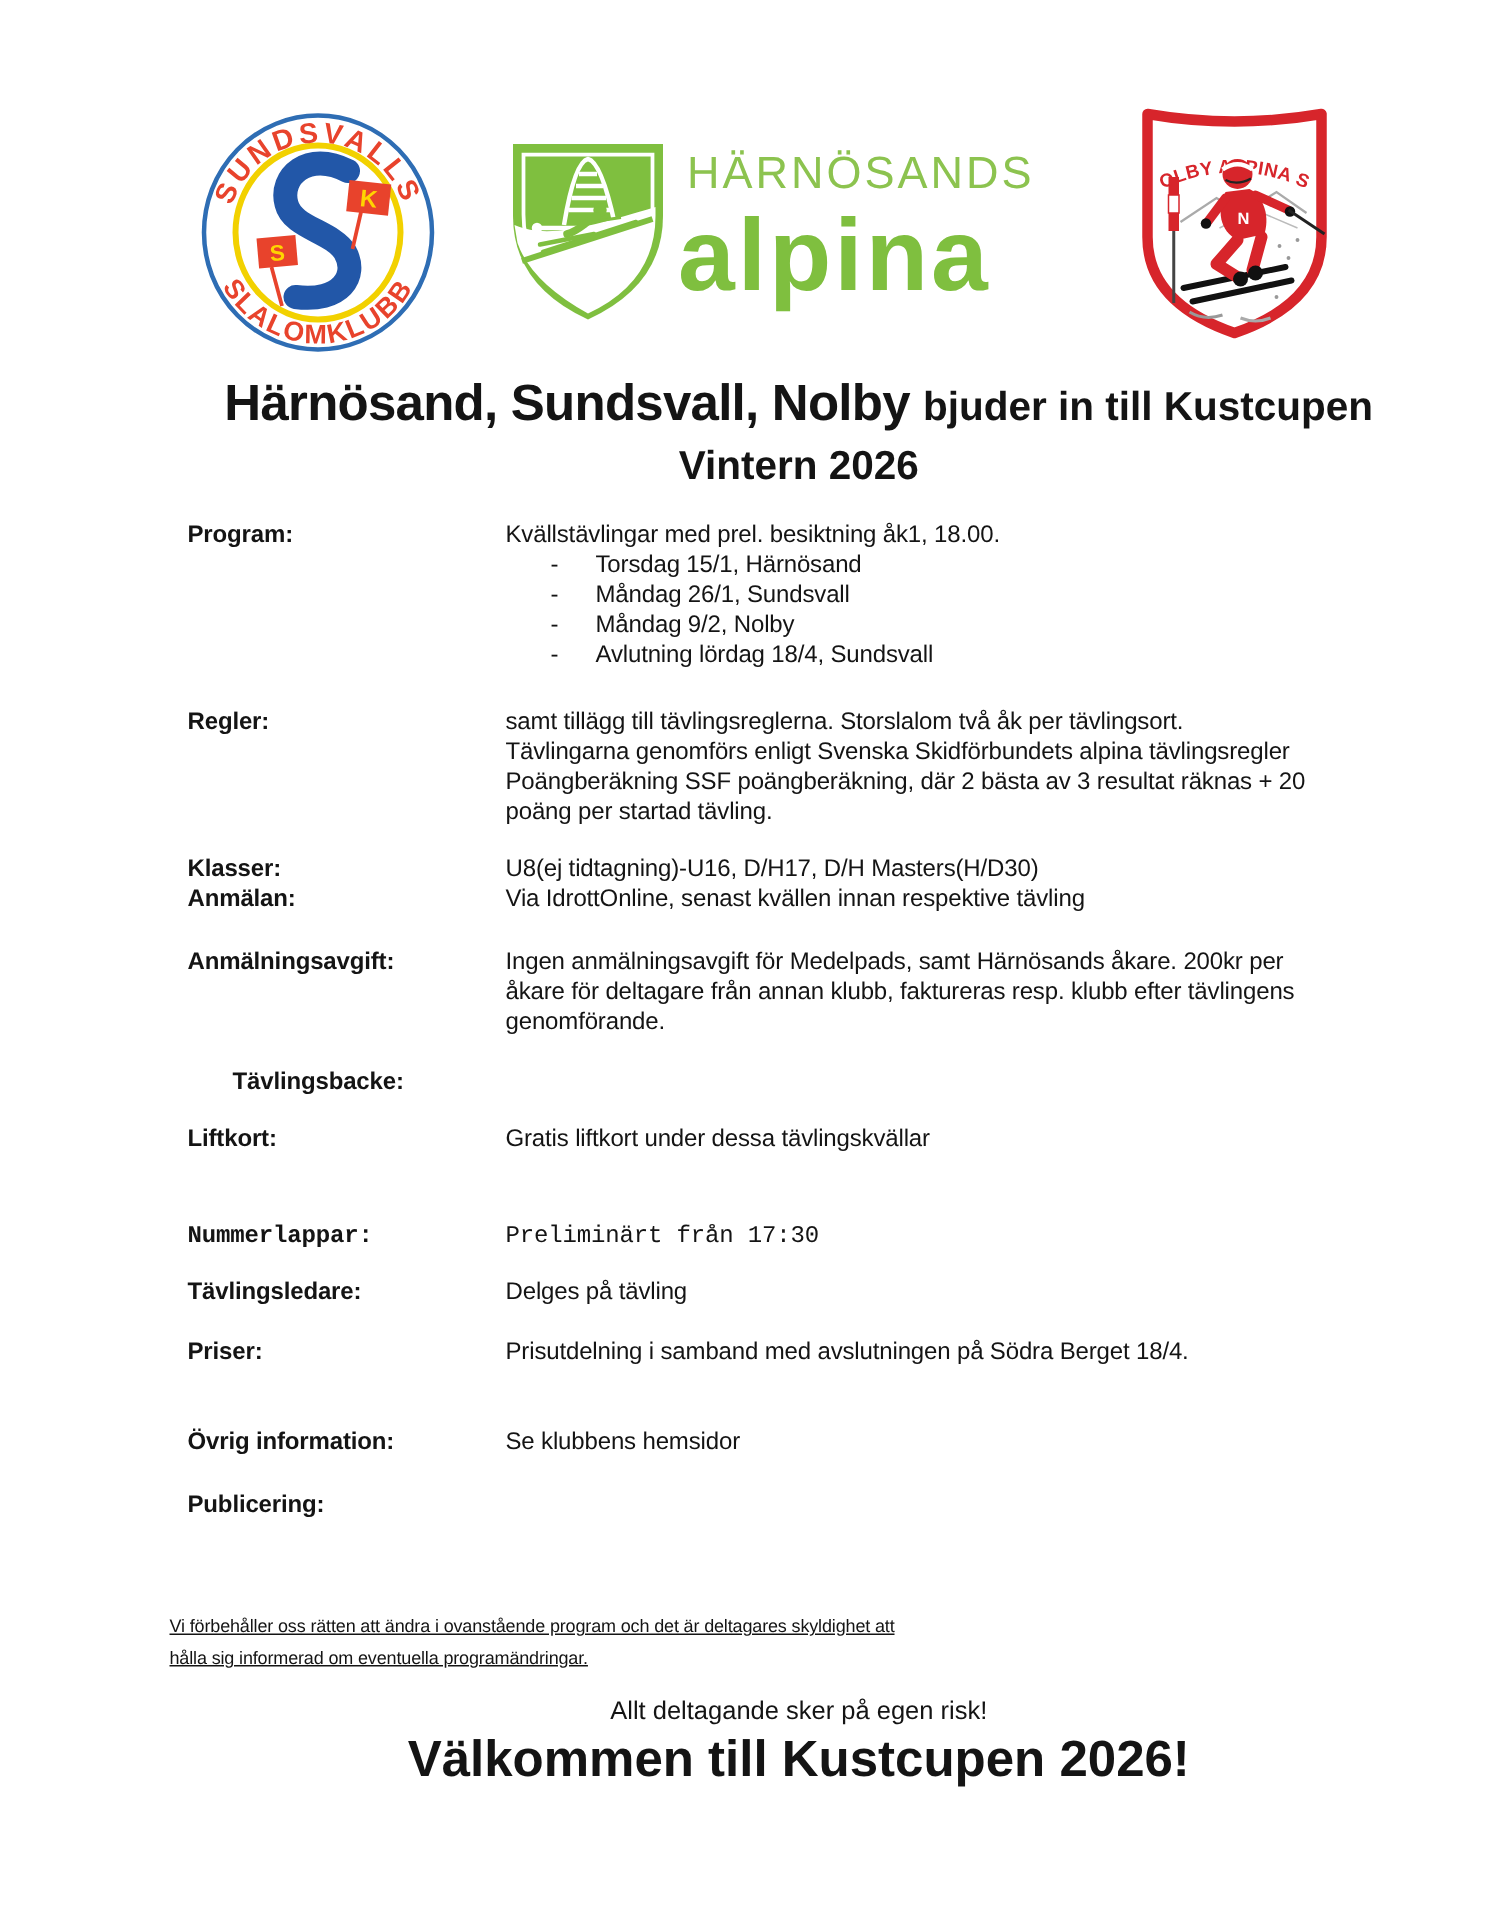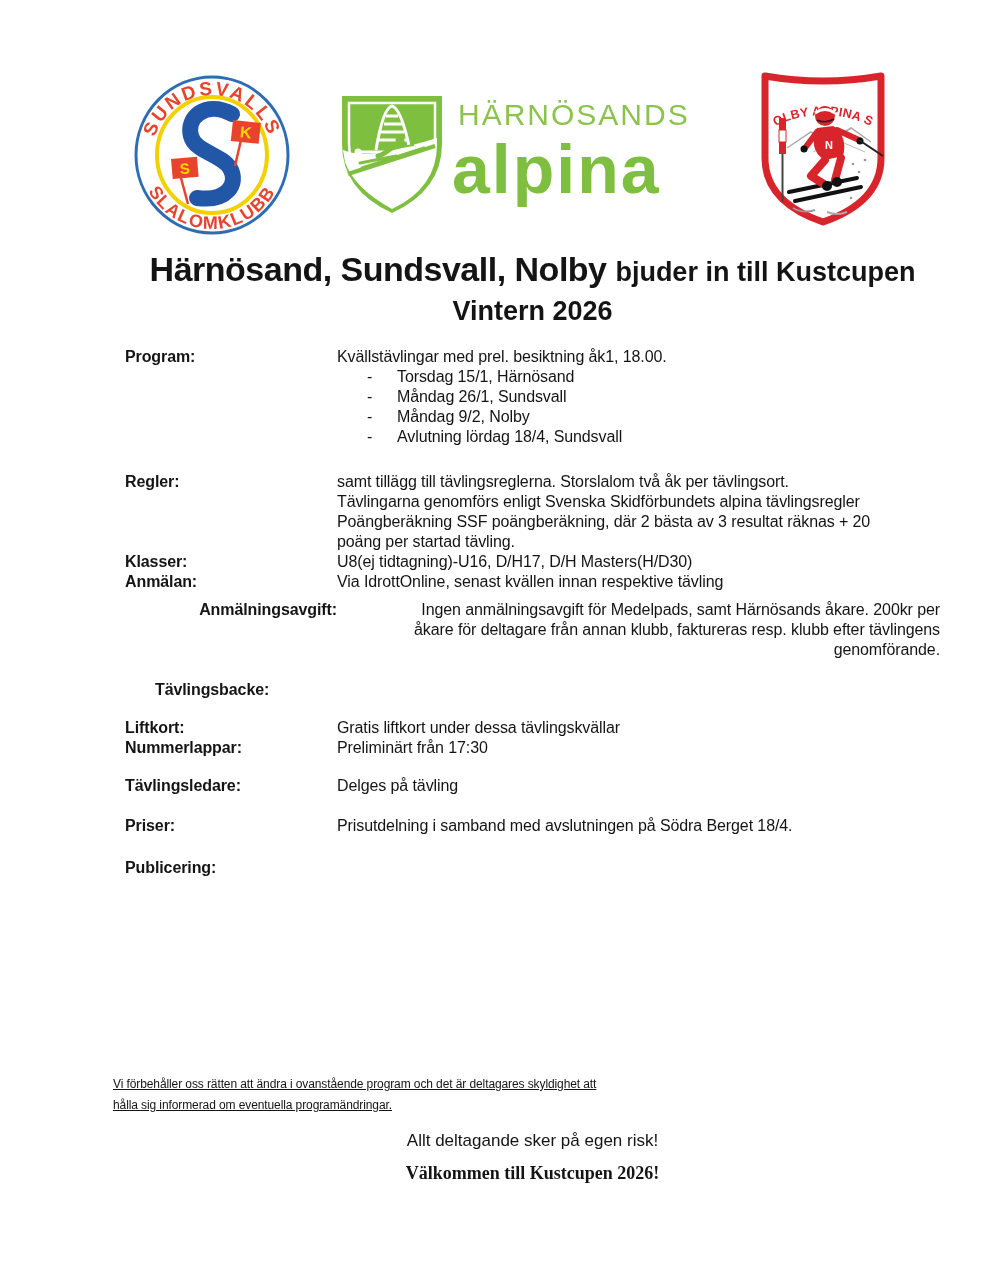--- a/index.html
+++ b/index.html
@@ -22,37 +22,37 @@
 
   
   .rows{position:absolute;top:347px;left:125px;width:815px;font-size:16px;line-height:20px;letter-spacing:-0.1px;}
   .row{display:grid;grid-template-columns:212px 1fr;}
   .row-label{font-weight:bold;white-space:nowrap;}
   .row-value .line{white-space:nowrap;}
   .bullet{display:flex;white-space:nowrap;}
   .bullet .dash{display:inline-block;margin-left:30px;width:30px;}
   .row--program{margin-top:0;}
   .row--regler{margin-top:25px;}
-  .row--klasser{}
+  .row--klasser{margin-top:18px;}
   .row--anmalan{margin-top:0;}
-  .row--anmalningsavgift{margin-top:8px;text-align:right;}
+  .row--anmalningsavgift{margin-top:22px;}
   .row--tavlingsbacke{margin-top:20px;margin-left:30px;}
   .row--liftkort{margin-top:18px;}
-  .row--nummerlappar{}
+  .row--nummerlappar{margin-top:44px;font-family:Liberation Mono, monospace;}
   .row--tavlingsledare{margin-top:18px;}
   .row--priser{margin-top:20px;}
   .row--ovrig{margin-top:40px;}
   .row--publicering{margin-top:22px;gap:32px;}
 
   
   .footer{position:absolute;top:1074px;left:113px;width:830px;}
   .disclaimer{margin:0;font-size:12px;line-height:21px;letter-spacing:-0.1px;text-decoration:underline;}
   .centered{margin-left:12px;width:815px;text-align:center;}
   .risk{margin:14px 0 0 0;font-size:17px;line-height:22px;font-weight:normal;}
-  .welcome{margin:3px 0 0 0;font-size:18px;line-height:36px;font-weight:bold;font-family:Liberation Serif, serif;}
+  .welcome{margin:3px 0 0 0;font-size:34px;line-height:36px;font-weight:bold;}
 </style>
 </head>
 <body>
 
 <div class="page">
 
   <div class="logos">
 
     <svg class="logo logo-sundsvall" viewBox="0 0 158 162">
       <ellipse cx="79" cy="81" rx="76" ry="78" fill="#ffffff" stroke="#2e6db4" stroke-width="3"></ellipse>
@@ -244,20 +244,26 @@
         </div>
   </section>
 
   <section class="row row--priser">
     <div class="row-label">Priser:</div>
     <div class="row-value">
           <div class="line">Prisutdelning i samband med avslutningen på Södra Berget 18/4.</div>
         </div>
   </section>
 
+  <section class="row row--ovrig">
+    <div class="row-label">Övrig information:</div>
+    <div class="row-value">
+          <div class="line">Se klubbens hemsidor</div>
+        </div>
+  </section>
 
   <section class="row row--publicering">
     <div class="row-label">Publicering:</div>
   </section>
 </main>
 
   <footer class="footer">
     <p class="disclaimer">
       <span>Vi förbehåller oss rätten att ändra i ovanstående program och det är deltagares skyldighet att</span><br>
       <span>hålla sig informerad om eventuella programändringar.</span>

